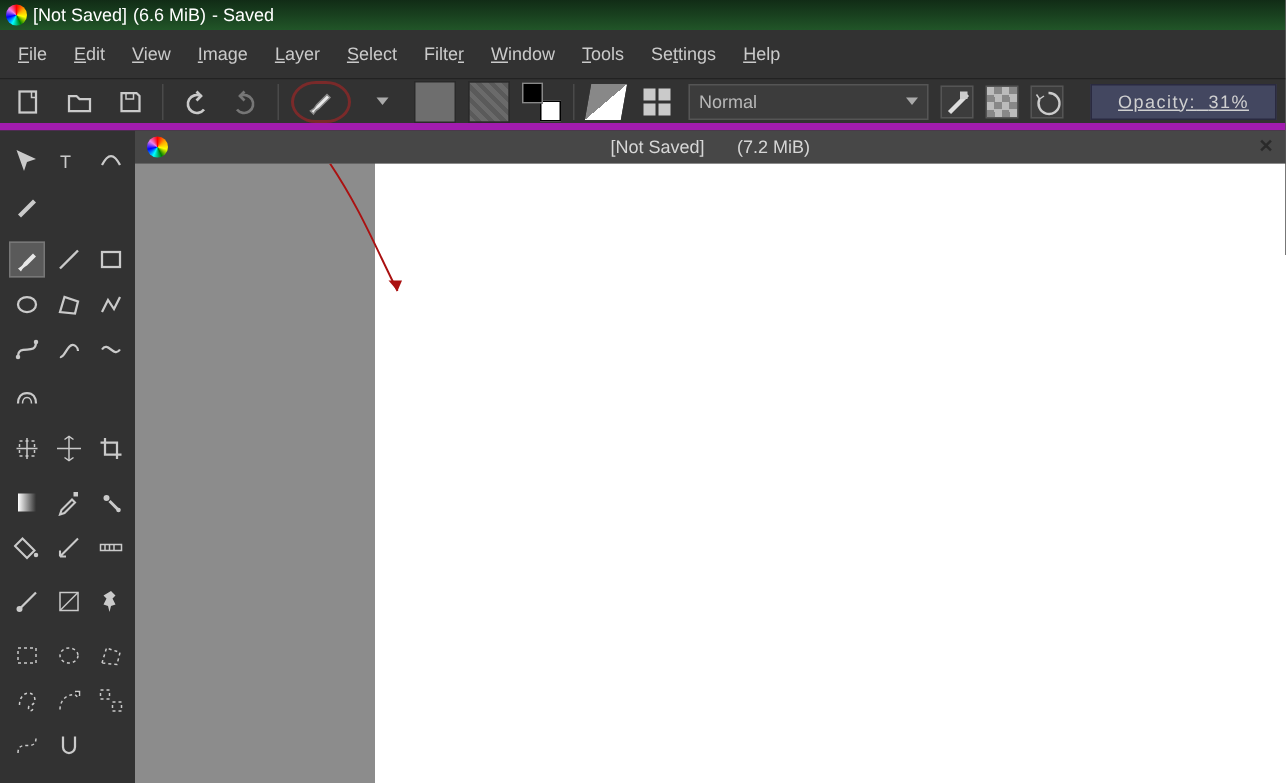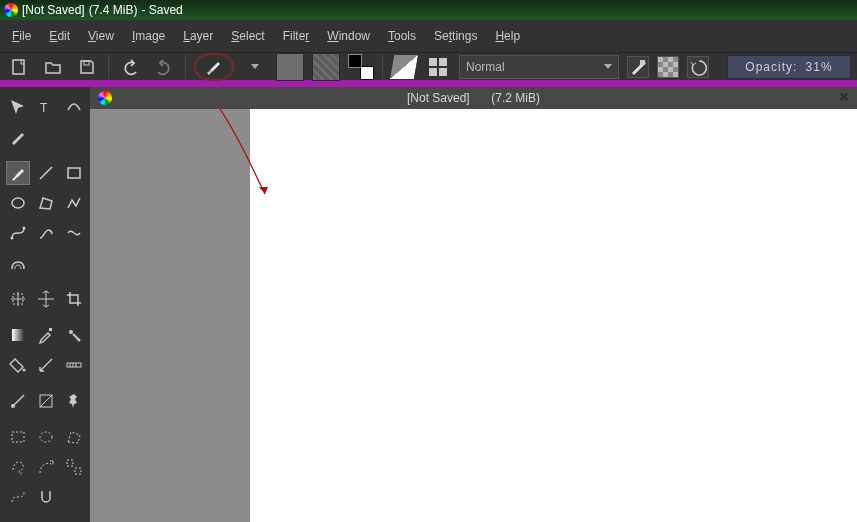--- a/index.html
+++ b/index.html
@@ -2,37 +2,37 @@
 <html><head>
 <meta charset="utf-8">
 <style>
   * { box-sizing: border-box; margin: 0; padding: 0; font-family: "Tahoma", sans-serif; font-size: 12px; }
   html, body { width: 857px; height: 522px; overflow: hidden; background: #323232; color: #cacaca; }
   .titlebar { height: 20px; background: linear-gradient(#112c16,#215528); display: flex; align-items: center; padding: 0 4px; gap: 4px; color: #fff; }
   .titlebar .app-icon { width: 14px; height: 14px; border-radius: 50%; background: conic-gradient(red,orange,yellow,green,cyan,blue,violet,red); flex: 0 0 auto; }
   .menubar { height: 20px; background: #323232; display: flex; align-items: center; padding: 16px 4px; gap: 2px; border-bottom: 1px solid #222; }
   .menubar .mitem { padding: 2px 8px; cursor: default; }
   .menubar .mitem .ul { text-decoration: underline; }
-  .toolbar { height: 34px; background: #323232; display: flex; align-items: center; padding: 0 6px; gap: 8px; border-bottom: 7px solid #a21caf; }
+  .toolbar { height: 34px; background: #323232; display: flex; align-items: center; padding: 0 6px; gap: 8px; border-bottom: 5px solid #a21caf; }
   .tbtn { width: 26px; height: 26px; display: flex; align-items: center; justify-content: center; color: #cacaca; }
   .sep { width: 1px; height: 24px; background: #4a4a4a; }
   .brush-circle { position: relative; width: 40px; height: 28px; border: 2px solid #7a2a2a; border-radius: 50% / 60%; display: flex; align-items: center; justify-content: center; }
   .brush-prev, .brush-tex { width: 28px; height: 28px; background: #6e6e6e; border: 1px solid #2a2a2a; }
   .brush-tex2 { width: 28px; height: 28px; background: repeating-linear-gradient(45deg,#6a6a6a 0 3px,#5a5a5a 3px 6px); border: 1px solid #2a2a2a; }
   .fgbg { position: relative; width: 26px; height: 26px; }
   .fgbg .bg { position: absolute; right: 0; bottom: 0; width: 14px; height: 14px; background: #fff; border: 1px solid #000; }
   .fgbg .fg { position: absolute; left: 0; top: 0; width: 14px; height: 14px; background: #000; border: 1px solid #888; }
   .eraser { width: 26px; height: 26px; background: linear-gradient(-45deg,#fff 50%,#888 50%); border: 1px solid #333; transform: skewX(-10deg); }
   .grid-icon { display: grid; grid-template-columns: 8px 8px; grid-template-rows: 8px 8px; gap: 2px; }
   .grid-icon div { background: #cacaca; }
   .combo { flex: 0 0 160px; height: 24px; background: #3c3c3c; border: 1px solid #555; display: flex; align-items: center; padding: 0 6px; justify-content: space-between; color: #b8b8b8; font-family: monospace; }
   .combo .carr { width: 0; height: 0; border-left: 4px solid transparent; border-right: 4px solid transparent; border-top: 5px solid #aaa; }
   .small-sw { width: 22px; height: 22px; background: #3c3c3c; border: 1px solid #555; }
   .checker { background: repeating-conic-gradient(#888 0 25%, #bbb 0 50%) 0 0/10px 10px; }
-  .opacity { width: 124px; height: 24px; background: #434760; border: 1px solid #2a2a40; color: #d0d0d0; display: flex; align-items: center; justify-content: center; font-family: monospace; letter-spacing: 1px; }
+  .opacity { width: 124px; height: 24px; background: #434760; border: 1px solid #2a2a40; color: #d0d0d0; display: flex; align-items: center; justify-content: center; font-family: monospace; letter-spacing: 1px; text-decoration: underline; }
   .workrow { display: flex; height: calc(522px - 20px - 20px - 34px); }
   
   .tools { width: 90px; background: #323232; padding: 8px 6px; display: flex; flex-direction: column; gap: 6px; }
   .tgrid { display: grid; grid-template-columns: repeat(3, 24px); gap: 4px; }
   .tool { width: 24px; height: 24px; display: flex; align-items: center; justify-content: center; color: #cacaca; }
   .tool.sel { background: #5a5a5a; border: 1px solid #777; }
   .tgap { height: 8px; }
   
   .docarea { flex: 1 1 auto; display: flex; flex-direction: column; background: #323232; }
   .tabbar { height: 22px; background: #474747; display: flex; align-items: center; padding: 0 8px; position: relative; }
@@ -45,21 +45,21 @@
   .arrow { position: absolute; pointer-events: none; }
   svg { display: block; }
   .dashed-rect { stroke-dasharray: 2 2; }
 </style>
 </head>
 <body>
 
 <div class="titlebar">
   <div class="app-icon"></div>
   <span>[Not Saved]</span>
-  <span>(7.4 MiB)</span>
+  <span>(6.6 MiB)</span>
   <span>- Saved</span>
 </div>
 
 <div class="menubar">
   <div class="mitem"><span class="ul">F</span><span>ile</span></div>
   <div class="mitem"><span class="ul">E</span>dit</div>
   <div class="mitem"><span class="ul">V</span>iew</div>
   <div class="mitem"><span class="ul">I</span>mage</div>
   <div class="mitem"><span class="ul">L</span>ayer</div>
   <div class="mitem"><span class="ul">S</span>elect</div>

